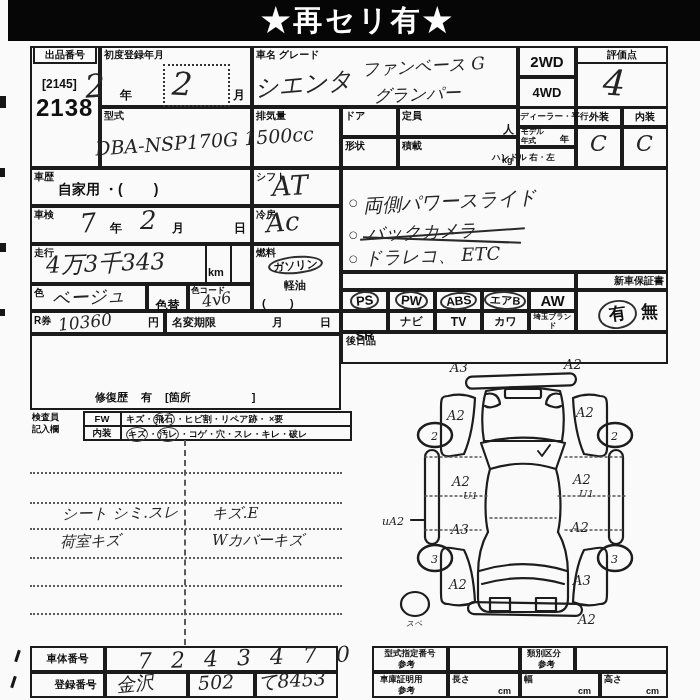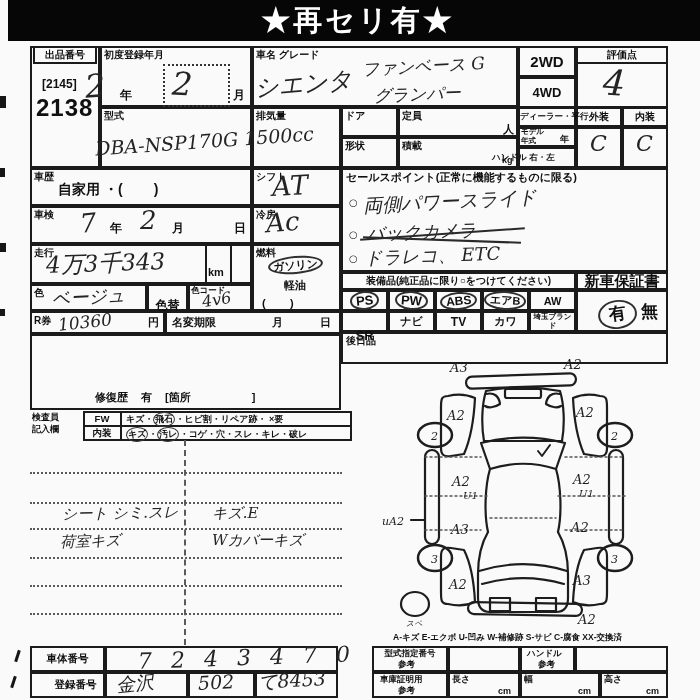--- a/index.html
+++ b/index.html
@@ -116,21 +116,20 @@
   <div class="lbl s8" style="left:520px;top:112px">ディーラー・平行</div>
   <div class="lbl s7" style="left:521px;top:128px">モデル</div>
   <div class="lbl s7" style="left:521px;top:137px">年式</div>
   <div class="lbl s9" style="left:560px;top:135px">年</div>
   <div class="lbl s8" style="left:492px;top:153px">ハンドル 右・左</div>
   <div class="cen" style="left:576px;top:107px;width:46px;height:20px;font-size:10px">外装</div>
   <div class="cen" style="left:622px;top:107px;width:46px;height:20px;font-size:10px">内装</div>
   <div class="lbl" style="left:34px;top:171px">車歴</div>
   <div class="lbl" style="left:58px;top:182px;font-size:14px">自家用 ・(        )</div>
   <div class="lbl" style="left:256px;top:171px">シフト</div>
-  <div class="lbl s11" style="left:346px;top:171px">セールスポイント(正常に機能するものに限る)</div>
   <div class="lbl" style="left:34px;top:209px">車検</div>
   <div class="lbl s12" style="left:110px;top:222px">年</div>
   <div class="lbl s12" style="left:172px;top:222px">月</div>
   <div class="lbl s12" style="left:234px;top:222px">日</div>
   <div class="lbl" style="left:256px;top:209px">冷房</div>
   <div class="lbl" style="left:34px;top:247px">走行</div>
   <div class="lbl s11" style="left:208px;top:266px">km</div>
   <div class="lbl" style="left:256px;top:247px">燃料</div>
   <div class="lbl s11" style="left:268px;top:256px"><span class="ring" style="padding:1px 3px">ガソリン</span></div>
   <div class="lbl s11" style="left:284px;top:279px">軽油</div>
@@ -150,27 +149,26 @@
   <div class="lbl s9" style="left:32px;top:425px">記入欄</div>
   <div class="cen" style="left:84px;top:412px;width:36px;height:13px;font-size:9.5px">FW</div>
   <div class="cen" style="left:84px;top:427px;width:36px;height:13px;font-size:9.5px">内装</div>
   <div class="flexrow" style="left:126px;top:412px;font-size:9px">
     <span>キズ・</span><span class="ring-sm">飛石</span><span>・ヒビ割・リペア跡・ ×要</span>
   </div>
   <div class="flexrow" style="left:126px;top:427px;font-size:9px">
     <span class="ring-sm">キズ</span><span>・</span><span class="ring-sm">汚レ</span><span>・コゲ・穴・スレ・キレ・破レ</span>
   </div>
 
-  <div class="cen" style="left:341px;top:272px;width:235px;height:18px;font-size:10px">装備品(純正品に限り○をつけてください)</div>
-  <div class="cen" style="left:576px;top:272px;width:92px;height:18px;font-size:15px">新車保証書</div>
+  <div class="cen" style="left:593px;top:272px;width:92px;height:18px;font-size:10px">新車保証書</div>
   <div class="cen" style="left:341px;top:290px;width:47px;height:21px;font-size:13px"><span class="ring">PS</span></div>
   <div class="cen" style="left:388px;top:290px;width:47px;height:21px;font-size:13px"><span class="ring" style="transform:rotate(4deg)">PW</span></div>
   <div class="cen" style="left:435px;top:290px;width:47px;height:21px;font-size:12px"><span class="ring">ABS</span></div>
   <div class="cen" style="left:482px;top:290px;width:47px;height:21px;font-size:11px"><span class="ring" style="transform:rotate(3deg)">エアB</span></div>
-  <div class="cen" style="left:529px;top:290px;width:47px;height:21px;font-size:11px">AW</div>
+  <div class="cen" style="left:529px;top:290px;width:47px;height:21px;font-size:15px">AW</div>
   <div class="cen" style="left:341px;top:325px;width:47px;height:21px;font-size:13px">SR</div>
   <div class="cen" style="left:388px;top:311px;width:47px;height:21px;font-size:11px">ナビ</div>
   <div class="cen" style="left:435px;top:311px;width:47px;height:21px;font-size:12px">TV</div>
   <div class="cen" style="left:482px;top:311px;width:47px;height:21px;font-size:11px">カワ</div>
   <div class="cen" style="left:529px;top:311px;width:47px;height:21px;font-size:7.5px;white-space:normal;text-align:center;line-height:1.1;padding:0 3px;box-sizing:border-box">埼玉ブランド</div>
   <div class="lbl" style="left:598px;top:300px;font-size:17px"><span class="ring" style="padding:3px 9px;border-width:2.5px;transform:rotate(-8deg)">有</span></div>
   <div class="lbl" style="left:641px;top:303px;font-size:17px">無</div>
   <div class="lbl" style="left:346px;top:335px">後日品</div>
 
   <div class="hw" style="left:85px;top:70px;font-size:32px;transform:rotate(-4deg)">2</div>
@@ -269,21 +267,20 @@
       <text x="4" y="167" font-size="11">uA2</text>
       <text x="53" y="205" font-size="11">3</text>
       <text x="233" y="205" font-size="11">3</text>
       <text x="71" y="231">A2</text>
       <text x="195" y="227">A3</text>
       <text x="200" y="266">A2</text>
       <text x="28" y="268" font-size="8">スペ</text>
     </g>
   </svg>
 
-  <div class="lbl s8" style="left:393px;top:633px">A-キズ E-エクボ U-凹み W-補修跡 S-サビ C-腐食 XX-交換済</div>
 
   <div class="c" style="left:30px;top:646px;width:75px;height:26px"></div>
   <div class="c" style="left:105px;top:646px;width:233px;height:26px"></div>
   <div class="c" style="left:30px;top:672px;width:75px;height:26px"></div>
   <div class="c" style="left:105px;top:672px;width:83px;height:26px"></div>
   <div class="c" style="left:188px;top:672px;width:67px;height:26px"></div>
   <div class="c" style="left:255px;top:672px;width:83px;height:26px"></div>
   <div class="cen" style="left:30px;top:646px;width:75px;height:26px;font-size:10.5px">車体番号</div>
   <div class="hw" style="left:138px;top:647px;font-size:22px;letter-spacing:6px;transform:rotate(-2deg)">7 2 4 3 4 7 0</div>
   <div class="cen" style="left:38px;top:672px;width:75px;height:26px;font-size:10.5px">登録番号</div>
@@ -294,21 +291,21 @@
   <div class="c" style="left:372px;top:646px;width:76px;height:26px"></div>
   <div class="c" style="left:448px;top:646px;width:72px;height:26px"></div>
   <div class="c" style="left:520px;top:646px;width:55px;height:26px"></div>
   <div class="c" style="left:575px;top:646px;width:93px;height:26px"></div>
   <div class="c" style="left:372px;top:672px;width:76px;height:26px"></div>
   <div class="c" style="left:448px;top:672px;width:72px;height:26px"></div>
   <div class="c" style="left:520px;top:672px;width:80px;height:26px"></div>
   <div class="c" style="left:600px;top:672px;width:68px;height:26px"></div>
   <div class="lbl s8" style="left:376px;top:649px;text-align:center;width:68px">型式指定番号</div>
   <div class="lbl s8" style="left:398px;top:660px">参考</div>
-  <div class="lbl s8" style="left:527px;top:649px">ハンドル</div>
+  <div class="lbl s8" style="left:527px;top:649px">類別区分</div>
   <div class="lbl s8" style="left:538px;top:660px">参考</div>
   <div class="lbl s8" style="left:380px;top:675px">車庫証明用</div>
   <div class="lbl s8" style="left:398px;top:686px">参考</div>
   <div class="lbl s9" style="left:452px;top:675px">長さ</div>
   <div class="lbl s9" style="left:498px;top:687px">cm</div>
   <div class="lbl s9" style="left:524px;top:675px">幅</div>
   <div class="lbl s9" style="left:578px;top:687px">cm</div>
   <div class="lbl s9" style="left:604px;top:675px">高さ</div>
   <div class="lbl s9" style="left:646px;top:687px">cm</div>
 

